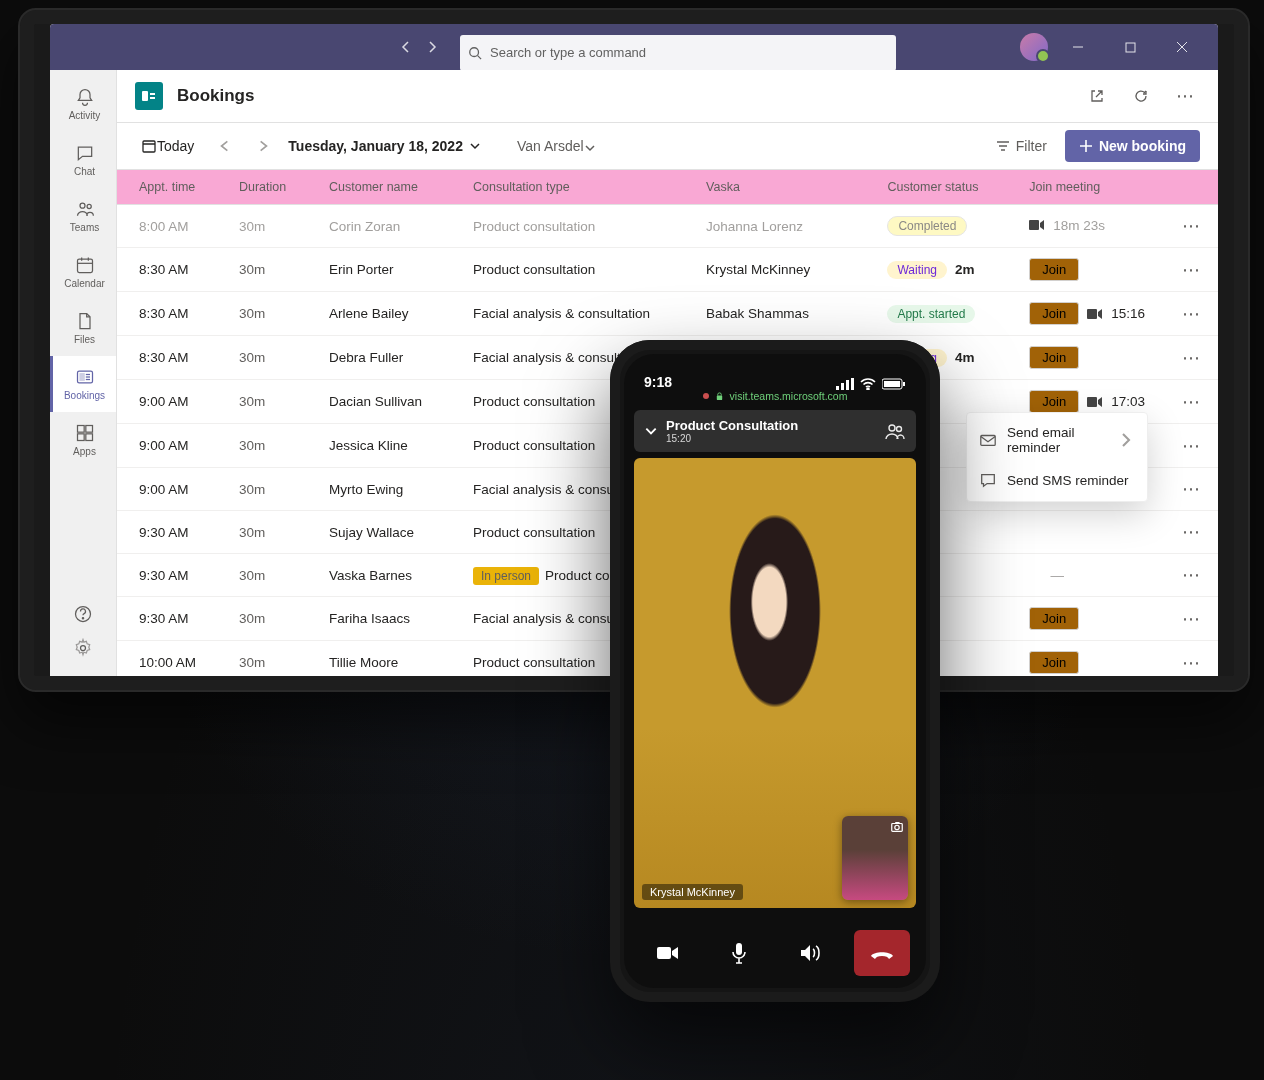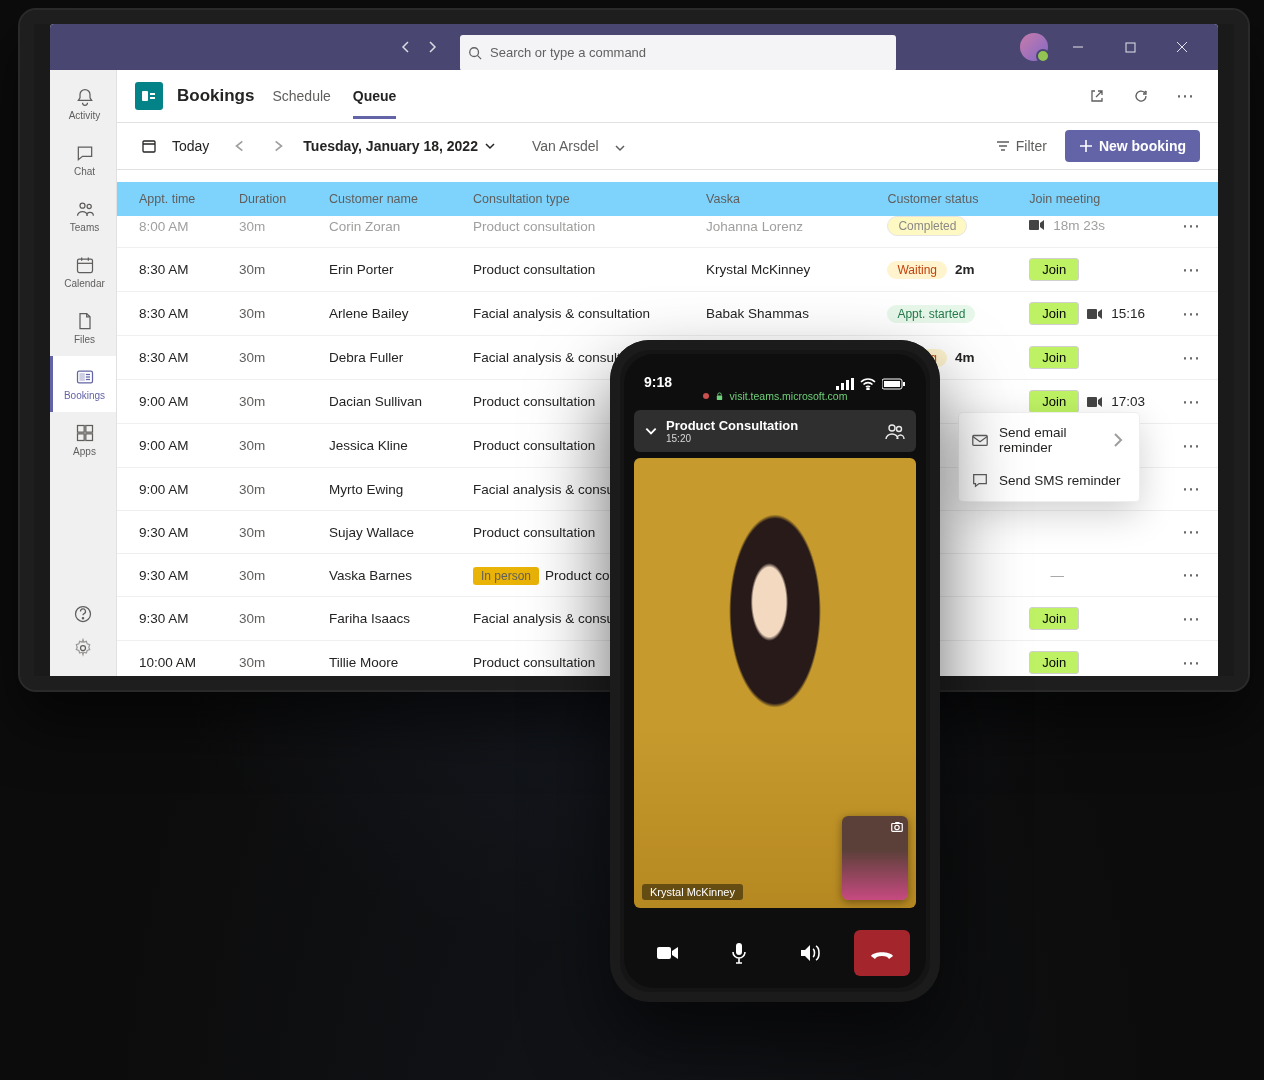--- a/index.html
+++ b/index.html
@@ -90,65 +90,65 @@
   .tab{font-size:14px;color:var(--muted);padding:14px 0 12px;border-bottom:3px solid transparent;cursor:pointer;}
   .tab.active{color:var(--text);font-weight:600;border-bottom-color:var(--accent);}
   .app-header .spring{flex:1;}
   .hdr-icon{width:30px;height:30px;display:flex;align-items:center;justify-content:center;color:var(--muted);cursor:pointer;border-radius:3px;}
 
   
   .toolbar{
     height:46px;display:flex;align-items:center;gap:12px;padding:0 18px;border-bottom:1px solid var(--border);
     font-size:14px;color:var(--text);
   }
-  .tool-btn{display:flex;align-items:flex-end;gap:15px;padding:4px 6px;border-radius:3px;cursor:pointer;}
+  .tool-btn{display:flex;align-items:flex-end;gap:0;padding:4px 6px;border-radius:3px;cursor:pointer;}
   .date-label{font-weight:700;color:var(--text);display:flex;align-items:center;gap:6px;}
   .toolbar .spring{flex:1;}
   .newbtn{
     background:var(--accent);color:#fff;border:none;border-radius:4px;height:32px;padding:0 14px;
     display:flex;align-items:center;gap:6px;font-size:14px;font-weight:600;cursor:pointer;
   }
   .filter-btn{display:flex;align-items:center;gap:6px;color:var(--muted);cursor:pointer;padding:4px 6px;border-radius:3px;}
 
   
   .table{flex:1;overflow:auto;}
   table{width:100%;border-collapse:collapse;font-size:13.5px;}
   thead th{
     text-align:left;font-weight:400;color:var(--muted);font-size:12.5px;
-    padding:10px 12px;border-bottom:1px solid var(--border);position:sticky;top:12px;background:#7dd3fc;
+    padding:10px 12px;border-bottom:1px solid var(--border);position:sticky;top:0;background:#f9a8d4;
   }
   tbody td{padding:10px 12px;border-bottom:1px solid #f0efee;color:var(--text);vertical-align:middle;white-space:nowrap;}
   tbody tr:first-child td{color:var(--light);}
   tbody tr:first-child .join-cell{color:var(--light);}
   .col-time{width:90px;padding-left:22px!important;}
   .col-dur{width:80px;color:var(--muted);}
   .col-cust{width:140px;}
   .col-type{width:220px;}
   .col-staff{width:180px;}
   .col-status{width:140px;}
   .col-join{width:130px;}
   .col-act{width:36px;text-align:center;}
 
   .pill{display:inline-block;border-radius:12px;padding:2px 10px;font-size:12px;}
-  .pill.wait{background:var(--pill-yellow-bg);color:#c2410c;}
+  .pill.wait{background:var(--pill-yellow-bg);color:#6d28d9;}
   .pill.started{background:var(--pill-green-bg);color:var(--pill-green-tx);}
   .pill.done{background:#fef9c3;color:var(--pill-gray-tx);border:1px solid #e5e4e3;}
   .wait-time{margin-left:8px;font-weight:600;color:var(--text);}
   .badge-count{display:inline-block;min-width:18px;height:18px;border-radius:9px;background:#edebe9;color:#605e5c;font-size:11px;text-align:center;line-height:18px;margin-left:6px;}
   .tag-inperson{background:#eab308;color:#605e5c;font-size:12px;padding:2px 8px;border-radius:3px;margin-right:6px;}
 
-  .joinbtn{border:1px solid #d2d0ce;background:#bef264;border-radius:3px;padding:3px 12px;font-size:13px;cursor:pointer;}
+  .joinbtn{border:1px solid #d2d0ce;background:#a16207;border-radius:3px;padding:3px 12px;font-size:13px;cursor:pointer;}
   .join-info{display:inline-flex;align-items:center;gap:8px;}
   .videoicon{color:#444;}
   .more{color:var(--muted);font-size:18px;cursor:pointer;letter-spacing:1px;}
   .dash{color:var(--light);display:inline-block;width:56px;text-align:center;}
 
   
   .ctx{
-    position:absolute;right:78px;top:388px;width:180px;background:#fff;border-radius:4px;
+    position:absolute;right:70px;top:388px;width:180px;background:#fff;border-radius:4px;
     box-shadow:0 12px 36px rgba(0,0,0,.18);border:1px solid #eee;padding:4px 0;z-index:5;
   }
   .ctx-item{display:flex;align-items:center;gap:10px;padding:8px 12px;font-size:13.5px;color:var(--text);cursor:pointer;}
   .ctx-item svg{width:18px;height:18px;color:var(--muted);flex:none;}
   .ctx-item .chev{margin-left:auto;color:var(--light);}
 
   
   .phone{
     position:absolute;left:610px;top:340px;width:330px;height:662px;border-radius:40px;
     background:#151515;box-shadow:0 40px 80px rgba(0,0,0,.6), inset 0 0 0 10px #1b1b1b;
@@ -316,24 +316,20 @@
       <div class="main">
         <div class="app-header">
           <div class="app-logo">
             <svg width="16" height="16" viewBox="0 0 16 16" fill="#fff">
                 <rect x="1" y="3" width="6" height="10" rx="1"></rect>
                 <rect x="9" y="5" width="5" height="2"></rect>
                 <rect x="9" y="9" width="5" height="2"></rect>
               </svg>
           </div>
           <div class="app-title">Bookings</div>
-          <div class="tabs">
-            <div class="tab">Schedule</div>
-            <div class="tab active">Queue</div>
-          </div>
           <div class="spring"></div>
           <div class="hdr-icon">
             <svg width="16" height="16" viewBox="0 0 16 16" fill="none" stroke="currentColor" stroke-width="1.3">
                 <path d="M6 3H3v10h10v-3M9 3h4v4M13 3l-6 6"></path>
               </svg>
           </div>
           <div class="hdr-icon">
             <svg width="16" height="16" viewBox="0 0 16 16" fill="none" stroke="currentColor" stroke-width="1.3">
                 <path d="M13 8a5 5 0 1 1-1.5-3.5L13 3"></path>
                 <path d="M13 3v3h-3"></path>

